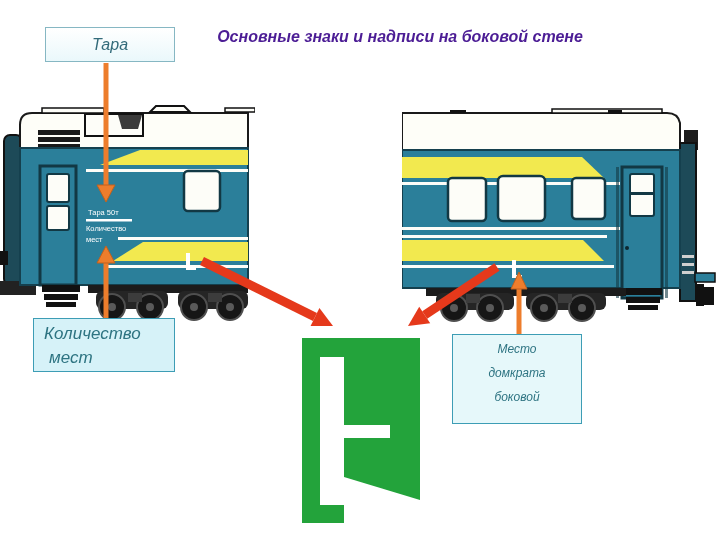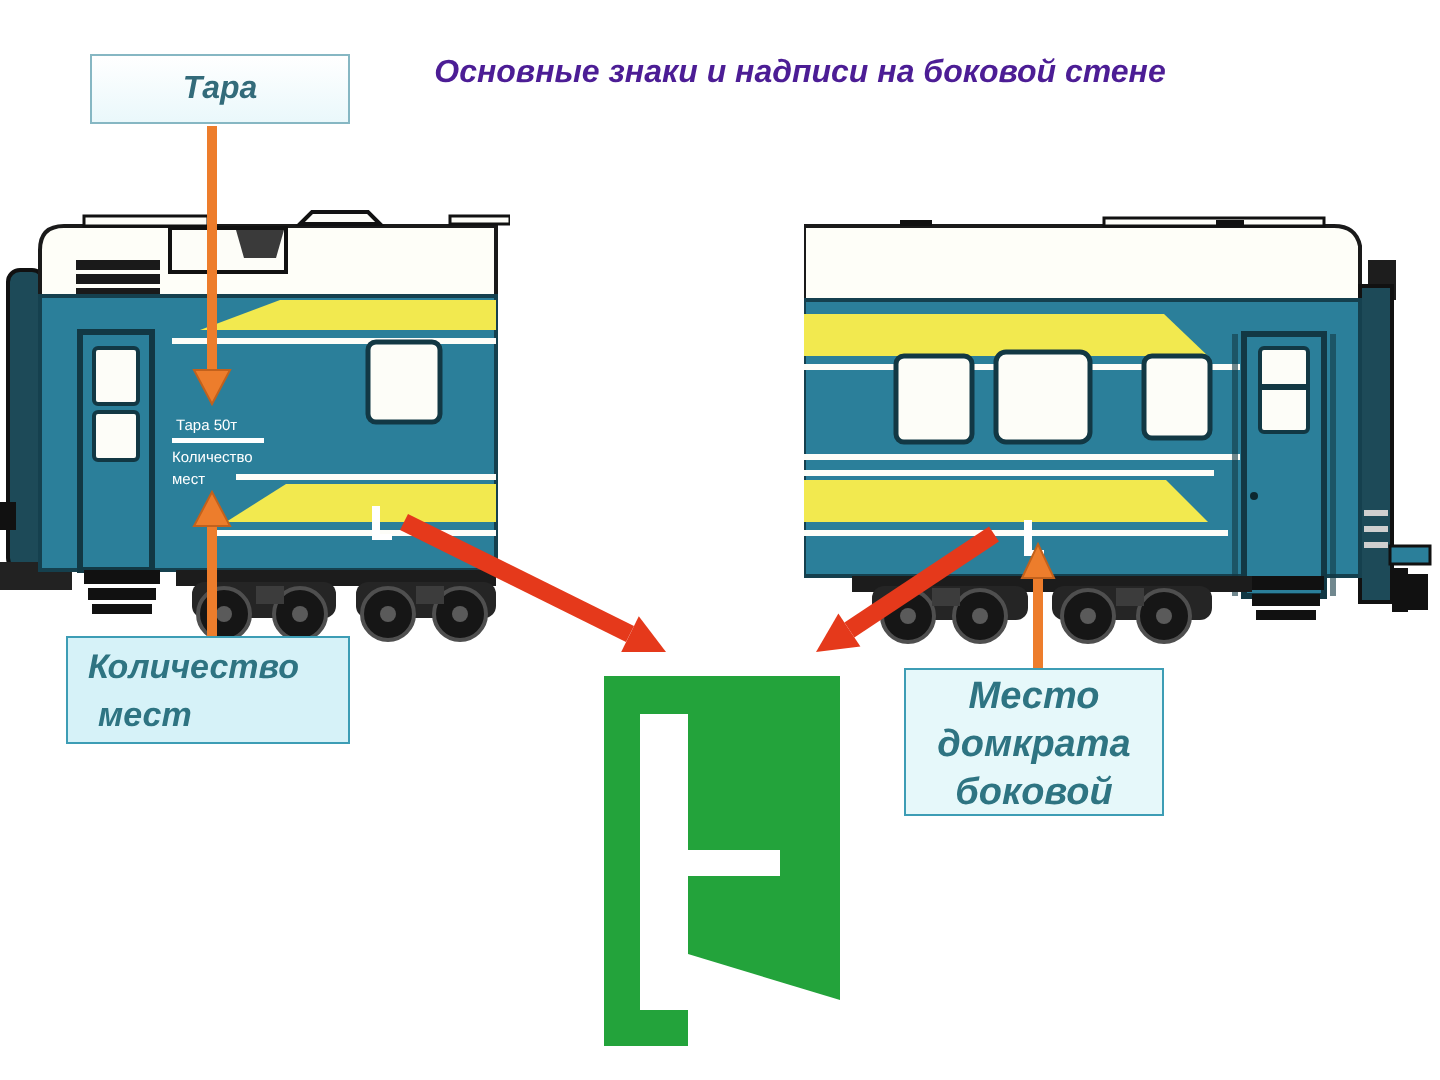--- a/index.html
+++ b/index.html
@@ -10,36 +10,36 @@
   .abs{position:absolute;}
   
   #title{
     left:140px;top:26px;width:520px;text-align:center;
     color:#4c1d95;font-weight:bold;font-style:italic;font-size:16px;line-height:21px;
     z-index:4;
   }
   
   .callout{
     box-sizing:border-box;border:1.5px solid #3d9db5;color:#2e7482;
-    font-weight:bold;font-style:italic;z-index:5;
+    font-weight:normal;font-style:italic;z-index:5;
   }
   #tara-box{
     left:45px;top:27px;width:130px;height:35px;border:1px solid #86b7c3;
     background:linear-gradient(#ffffff,#eaf8fb);
     display:flex;align-items:center;justify-content:center;
     font-size:16px;color:#336b7a;
   }
   #seats-box{
     left:33px;top:318px;width:142px;height:54px;background:#d6f2f8;
     font-size:17px;line-height:24px;padding:3px 0 0 10px;
   }
   #seats-box .l2{margin-left:5px;}
   #jack-box{
-    left:452px;top:334px;width:130px;height:74px;background:#e6f8fa;
-    font-size:19px;line-height:24px;text-align:center;padding-top:2px;
+    left:452px;top:334px;width:130px;height:90px;background:#e6f8fa;
+    font-size:12px;line-height:24px;text-align:center;padding-top:2px;
   }
   svg{display:block;}
   .layer{z-index:1;}
   #arrow-layer{left:0;top:0;z-index:3;pointer-events:none;}
 </style>
 </head>
 <body>
 
 <div id="slide">
 

